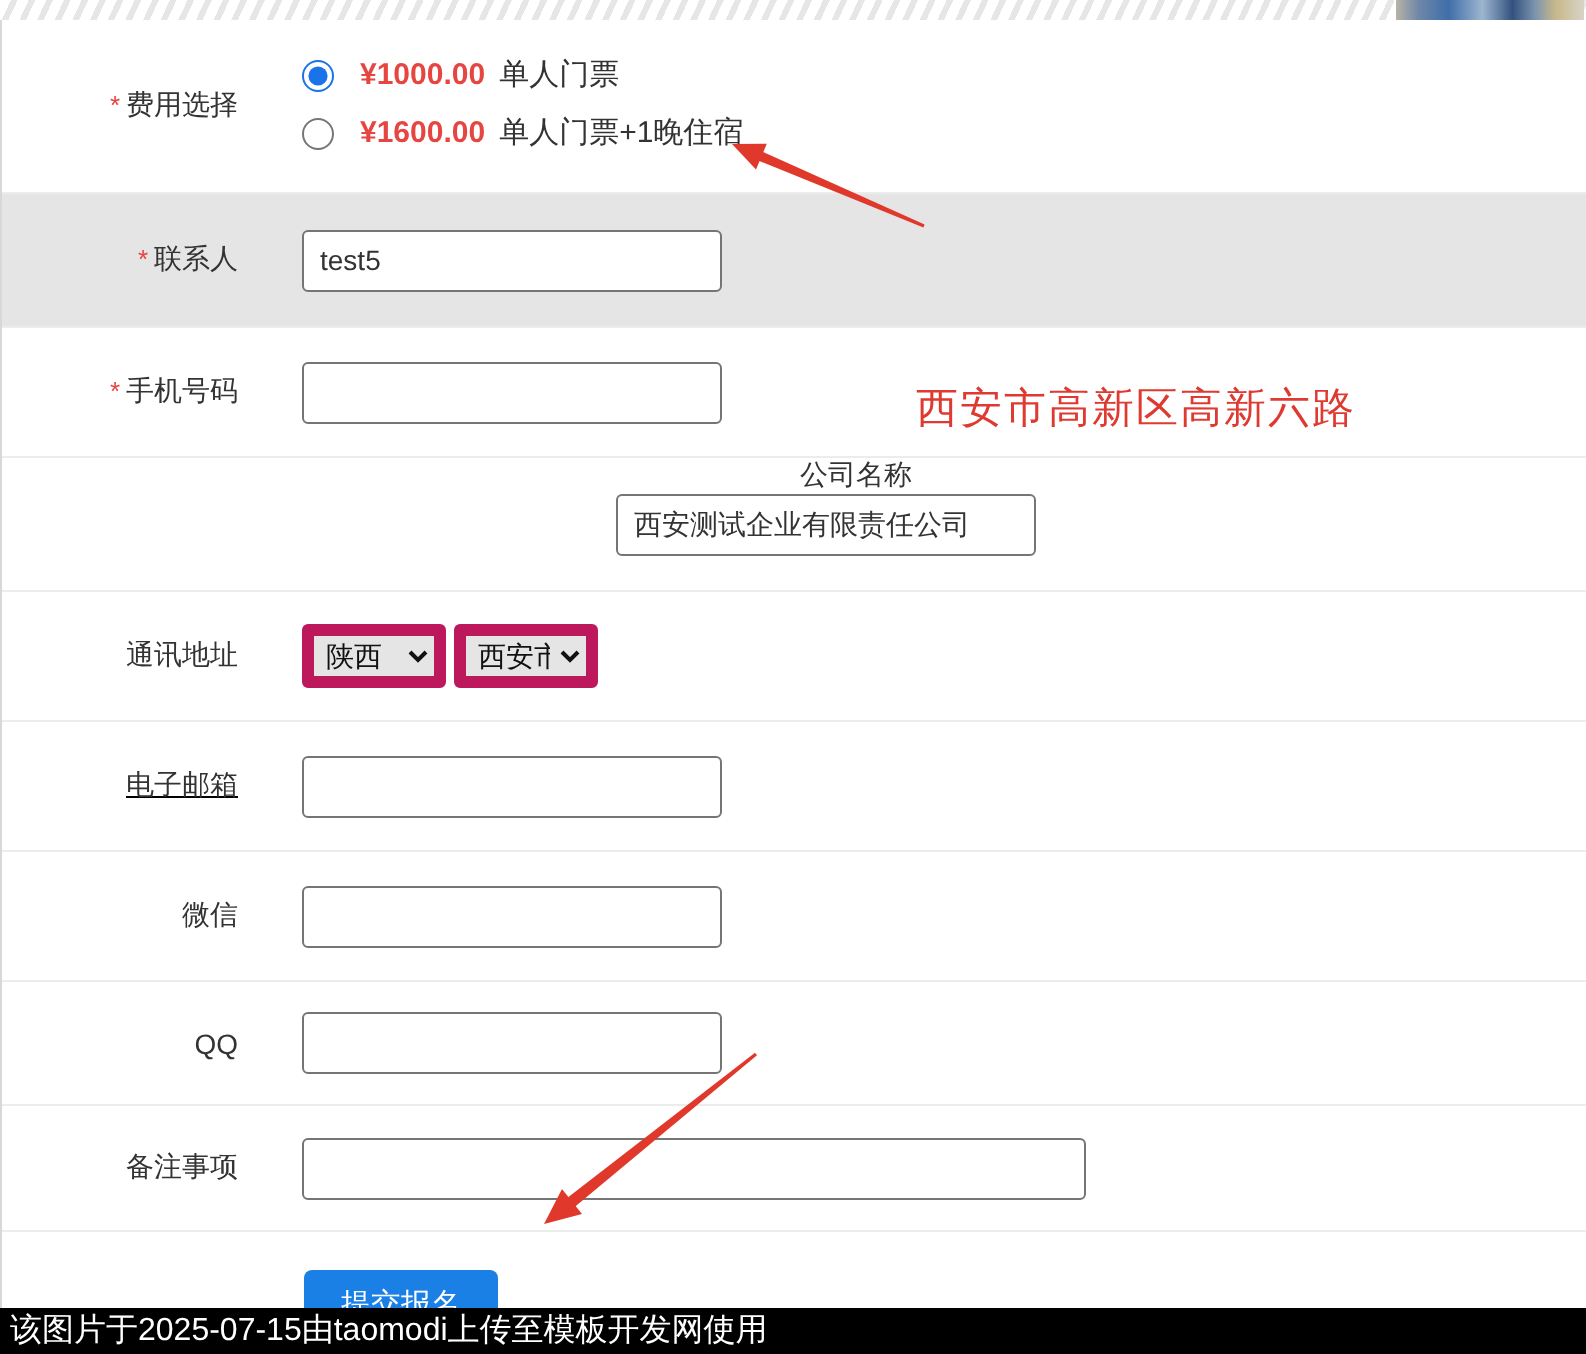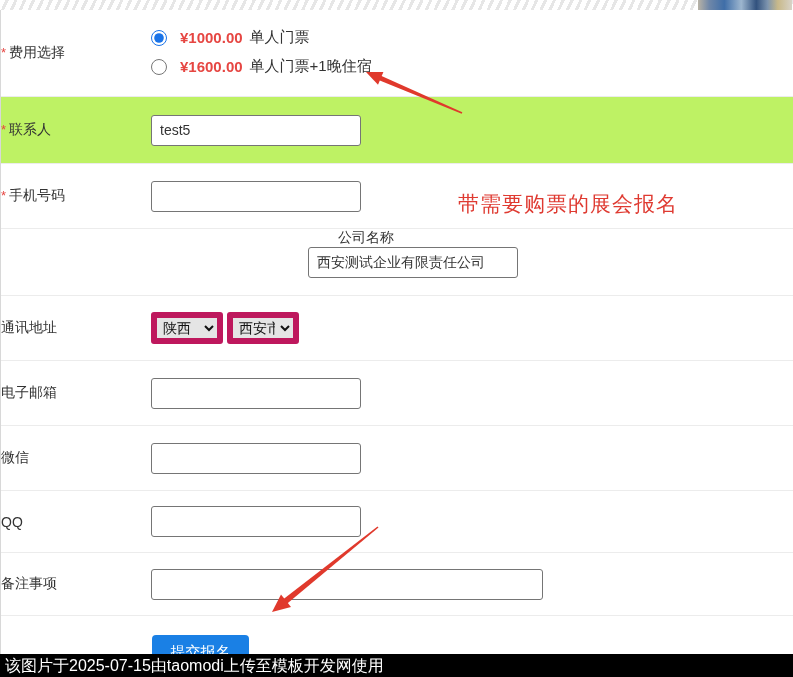--- a/index.html
+++ b/index.html
@@ -23,23 +23,23 @@
     border-left:1px solid #d8d8d8;
     background:#fff;
   }
   .form-row{
     display:flex;align-items:center;
     border-top:1px solid #ececec;
     background:#ffffff;
     box-sizing:border-box;
   }
   .form-row:first-child{border-top:none;}
-  .form-row.shaded{background:#bef264;}
+  .form-row.shaded{background:#e5e5e5;}
   .label-cell{
-    width:118px;flex:none;
+    width:118px;flex:none;text-align:right;
     font-size:14px;color:#333;
     white-space:nowrap;
   }
   .req{color:var(--price-red,#e4393c);margin-right:3px;font-size:13px;}
   .control-cell{margin-left:32px;display:flex;align-items:center;}
   .text-input{
     box-sizing:border-box;width:210px;height:31px;
     border:1px solid #757575;border-radius:3px;
     font-size:14px;color:#333;padding:0 8px;background:#fff;
     font-family:inherit;
@@ -130,21 +130,21 @@
           <input class="text-input" value="西安测试企业有限责任公司" style="">
         </div>
       </div>
       <div class="form-row" style="height: 65px;">
         <div class="label-cell"><span>通讯地址</span></div>
         <div class="control-cell">
           <select class="addr-select"><option>陕西</option></select>
           <select class="addr-select"><option>西安市</option></select>
         </div>
       </div>
-      <div class="form-row" style="height: 65px;">
+      <div class="form-row" style="height: 65px; text-decoration: underline;">
         <div class="label-cell"><span>电子邮箱</span></div>
         <div class="control-cell">
           <input class="text-input" style="">
         </div>
       </div>
       <div class="form-row" style="height: 65px;">
         <div class="label-cell"><span>微信</span></div>
         <div class="control-cell">
           <input class="text-input" style="">
         </div>
@@ -160,21 +160,21 @@
         <div class="control-cell">
           <input class="text-input wide" style="">
         </div>
       </div>
     </div>
   <div class="form-row submit-row" style="height:46px;">
     <button class="submit-btn">提交报名</button>
   </div>
 </div>
 
-<div class="annotation">带需要购票的展会报名</div>
+<div class="annotation">西安市高新区高新六路</div>
 
 <svg class="arrows" viewBox="0 0 793 677">
 
   <g>
     <polygon points="462.3,112.3 379.9,75.2 377.9,79.8 461.7,113.7" fill="#e0392c"></polygon>
     <polygon points="366,72 383.4,71.9 378,84.7" fill="#e0392c"></polygon>
   </g>
 
   <g>
     <polygon points="377.5,526.4 282.6,599.7 286.4,604.3 378.5,527.6" fill="#e0392c"></polygon>

